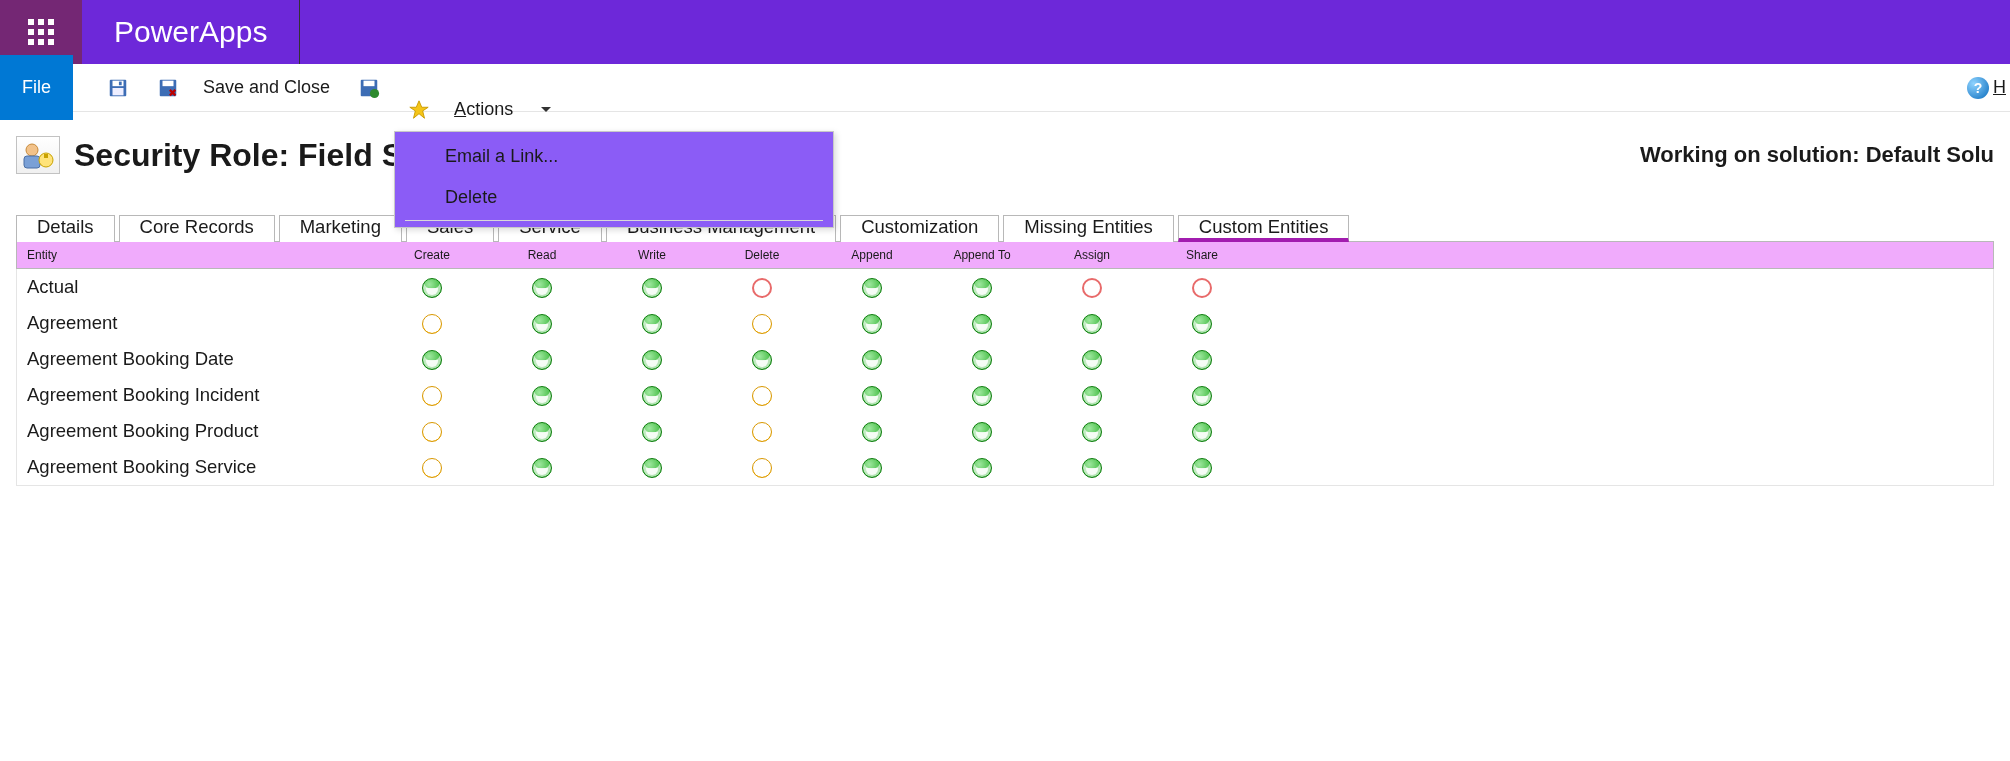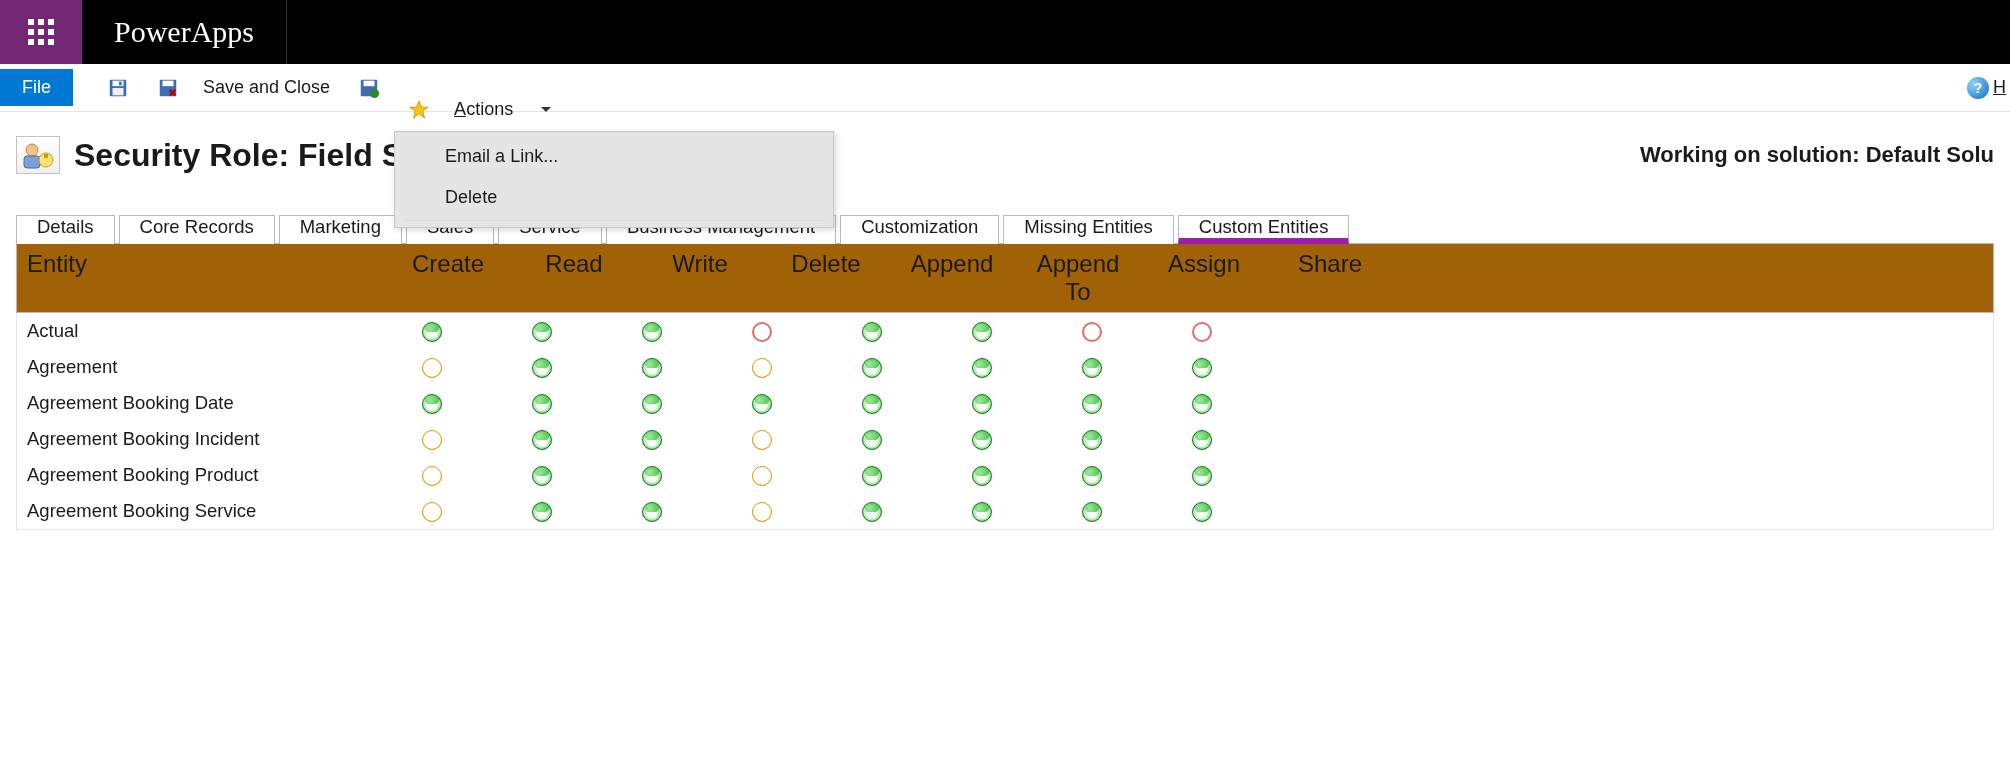--- a/index.html
+++ b/index.html
@@ -9,23 +9,22 @@
     font-size: 18px;
     color: #1a1a1a;
     background: #fff;
     overflow: hidden;
   }
   
   .topbar {
     display: flex;
     align-items: stretch;
     height: 64px;
-    background: #000000;
+    background: #6d28d9;
     color: #fff;
-    font-family: Liberation Serif, serif;
   }
   .waffle {
     width: 82px;
     background: #742774;
     display: flex;
     align-items: center;
     justify-content: center;
   }
   .waffle-grid {
     display: grid;
@@ -47,21 +46,21 @@
     display: flex;
     align-items: center;
     height: 48px;
     border-bottom: 1px solid #e5e5e5;
   }
   .file-btn {
     background: #0078d4;
     color: #fff;
     padding: 10px 22px;
     font-size: 18px;
-    height: 37px;
+    height: 65px;
     display: flex;
     align-items: center;
     margin-right: 20px;
   }
   .rb-item {
     display: inline-flex;
     align-items: center;
     gap: 24px;
     padding: 4px 8px;
     margin: 0 6px;
@@ -76,21 +75,21 @@
     border-left: 5px solid transparent;
     border-right: 5px solid transparent;
     border-top: 5px solid #333;
     margin-left: 4px;
   }
   .dropdown {
     position: absolute;
     top: 36px;
     left: 0;
     width: 440px;
-    background: #e5e5e5;
+    background: #8b5cf6;
     border: 1px solid #c8c8c8;
     box-shadow: 2px 2px 6px rgba(0,0,0,0.15);
     padding: 4px 0;
     z-index: 50;
   }
   .dropdown .dd-item {
     padding: 10px 50px;
     font-size: 18px;
     cursor: pointer;
   }
@@ -139,32 +138,31 @@
     background: #fff;
     margin-right: 4px;
     padding: 0 20px;
     font-size: 18.5px;
     cursor: pointer;
     position: relative;
     bottom: -1px;
   }
   .tab.active {
     background: #fff;
-    border-bottom: 6px solid #a21caf;
+    border-bottom: 4px solid #a21caf;
   }
   
   .grid-wrap { margin: 0 16px; }
   .grid-header {
     display: grid;
     grid-template-columns: 360px repeat(8, 110px);
-    background: #a16207;
+    background: #f0abfc;
     border: 1px solid #b8b8b8;
     border-top: none;
-    font-size: 24px;
-    gap: 16px;
+    font-size: 12px;
   }
   .grid-header .gh { padding: 6px 10px; text-align: center; }
   .grid-header .gh:first-child { text-align: left; }
   .grid-body {
     border: 1px solid #e5e5e5;
     border-top: none;
   }
   .grid-row {
     display: grid;
     grid-template-columns: 360px repeat(8, 110px);

